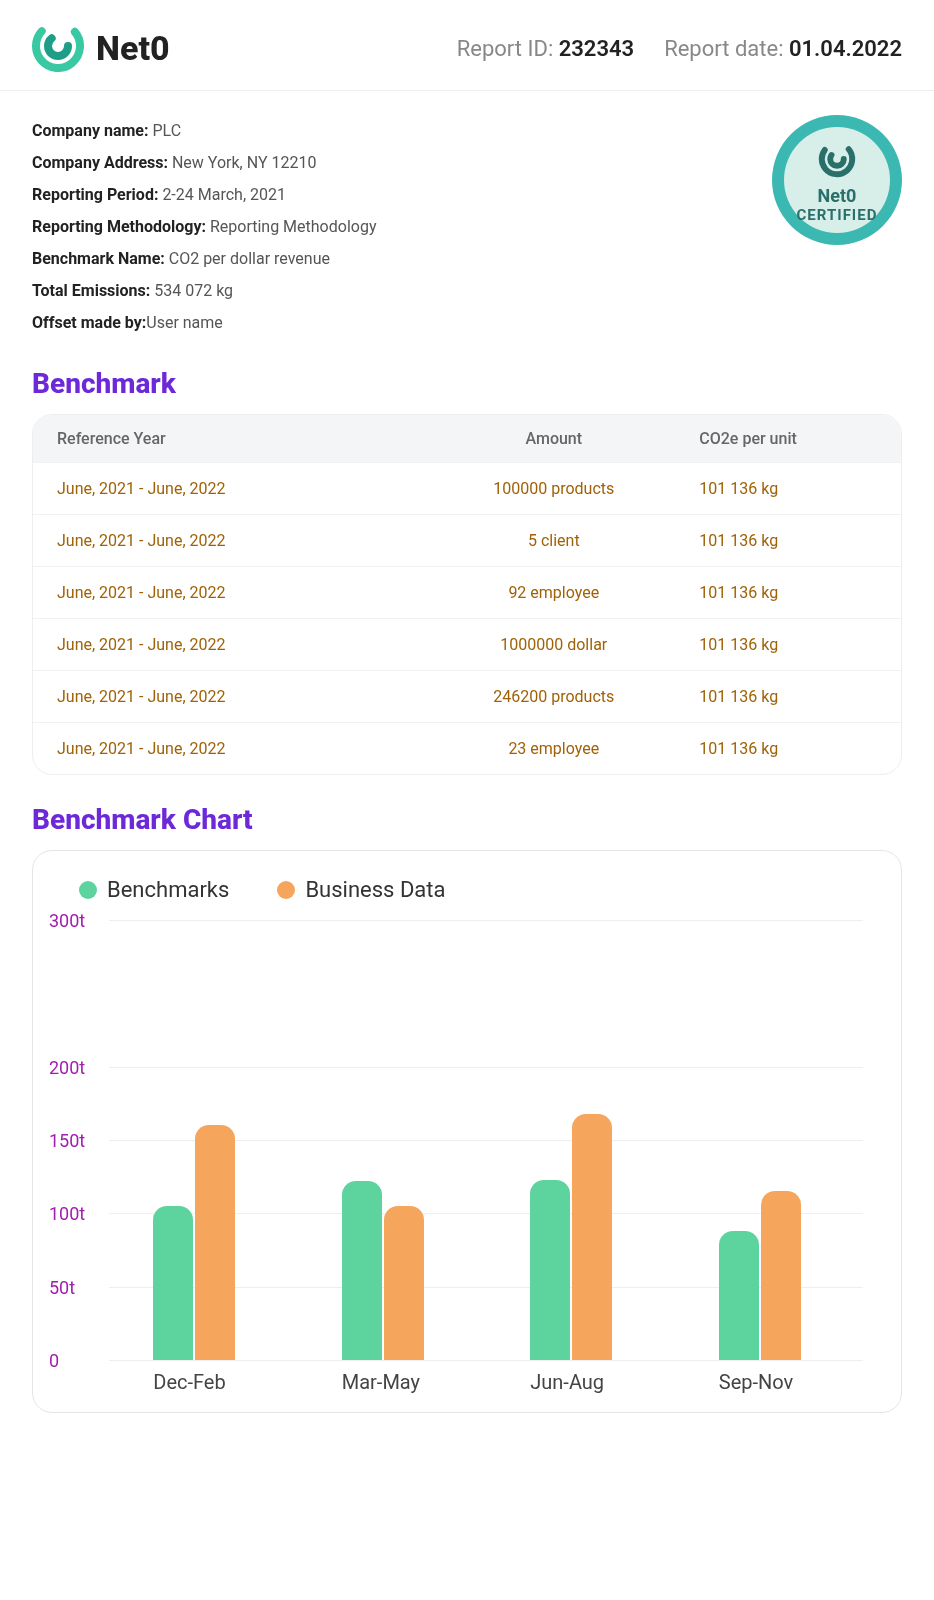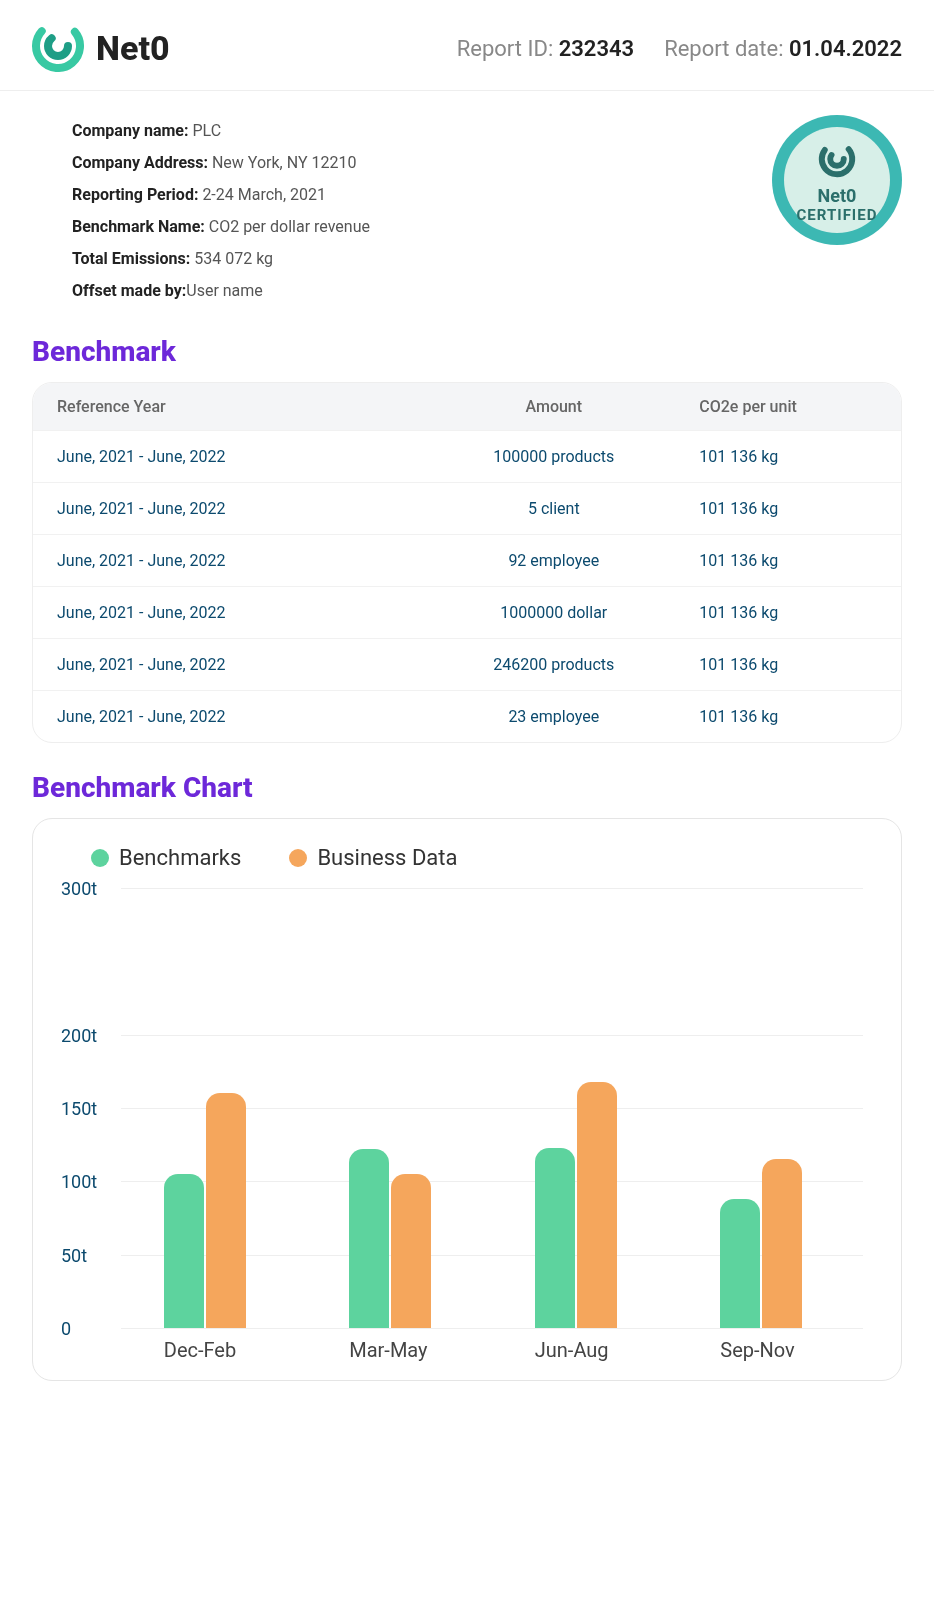--- a/index.html
+++ b/index.html
@@ -32,21 +32,20 @@
     gap: 30px;
     font-size: 22px;
     color: #888;
   }
   .header-meta strong { color: #222; font-weight: 600; }
   .content { padding: 24px 32px 40px 32px; }
   .info-block {
     display: flex;
     justify-content: space-between;
     align-items: flex-start;
-    margin-left: 40px;
   }
   .info-list { line-height: 2.0; font-size: 16px; color: #555; }
   .info-list b { color: #222; font-weight: 700; }
   h2 {
     font-size: 28px;
     font-weight: 800;
     margin: 28px 0 14px 0;
     color: #6d28d9;
   }
   .table {
@@ -58,30 +57,30 @@
   }
   .tr { display: flex; }
   .th {
     background: #f4f5f7;
     color: #666;
     font-weight: 500;
     padding: 14px 24px;
   }
   .td {
     padding: 16px 24px;
-    color: #0c4a6e;
+    color: #a16207;
     border-top: 1px solid #f1f1f1;
   }
   .c1 { width: 46%; }
   .c2 { width: 28%; text-align: center; }
   .c3 { width: 26%; }
   .chart-box {
     border: 1px solid #e5e5e5;
     border-radius: 20px;
-    padding: 20px 28px 18px 28px;
+    padding: 20px 28px 18px 16px;
   }
   .legend {
     display: flex;
     gap: 48px;
     font-size: 22px;
     color: #333;
     padding: 6px 0 18px 30px;
   }
   .legend-item { display: flex; align-items: center; gap: 10px; }
   .dot {
@@ -100,21 +99,21 @@
     position: absolute;
     left: 0; right: 0;
     border-top: 1px solid #eee;
   }
   .y-label {
     position: absolute;
     left: -60px;
     width: 54px;
     text-align: left;
     font-size: 18px;
-    color: #0c4a6e;
+    color: #a21caf;
     transform: translateY(-50%);
   }
   .bars {
     position: absolute;
     left: 0; right: 0; bottom: 0; top: 0;
     display: flex;
     justify-content: space-around;
     align-items: flex-end;
   }
   .group {
@@ -181,20 +180,21 @@
   </div>
 </div>
 
 <div class="content">
 
   <div class="info-block">
     <div class="info-list">
       <div><b>Company name:</b> <span>PLC</span></div>
       <div><b>Company Address:</b> <span>New York, NY 12210</span></div>
       <div><b>Reporting Period:</b> <span>2-24 March, 2021</span></div>
+      <div><b>Reporting Methodology:</b> <span>Reporting Methodology</span></div>
       <div><b>Benchmark Name:</b> <span>CO2 per dollar revenue</span></div>
       <div><b>Total Emissions:</b> <span>534 072 kg</span></div>
       <div><b>Offset made by:</b><span>User name</span></div>
     </div>
     <div class="badge">
       <div class="badge-outer"></div>
       <div class="badge-inner">
         <svg width="44" height="44" viewBox="0 0 52 52">
           <circle cx="26" cy="26" r="18" fill="none" stroke="#2b6f6b" stroke-width="7" stroke-linecap="round" stroke-dasharray="80 40" transform="rotate(-40 26 26)"></circle>
           <circle cx="26" cy="26" r="8" fill="none" stroke="#2b6f6b" stroke-width="7" stroke-linecap="round" stroke-dasharray="30 30"></circle>

